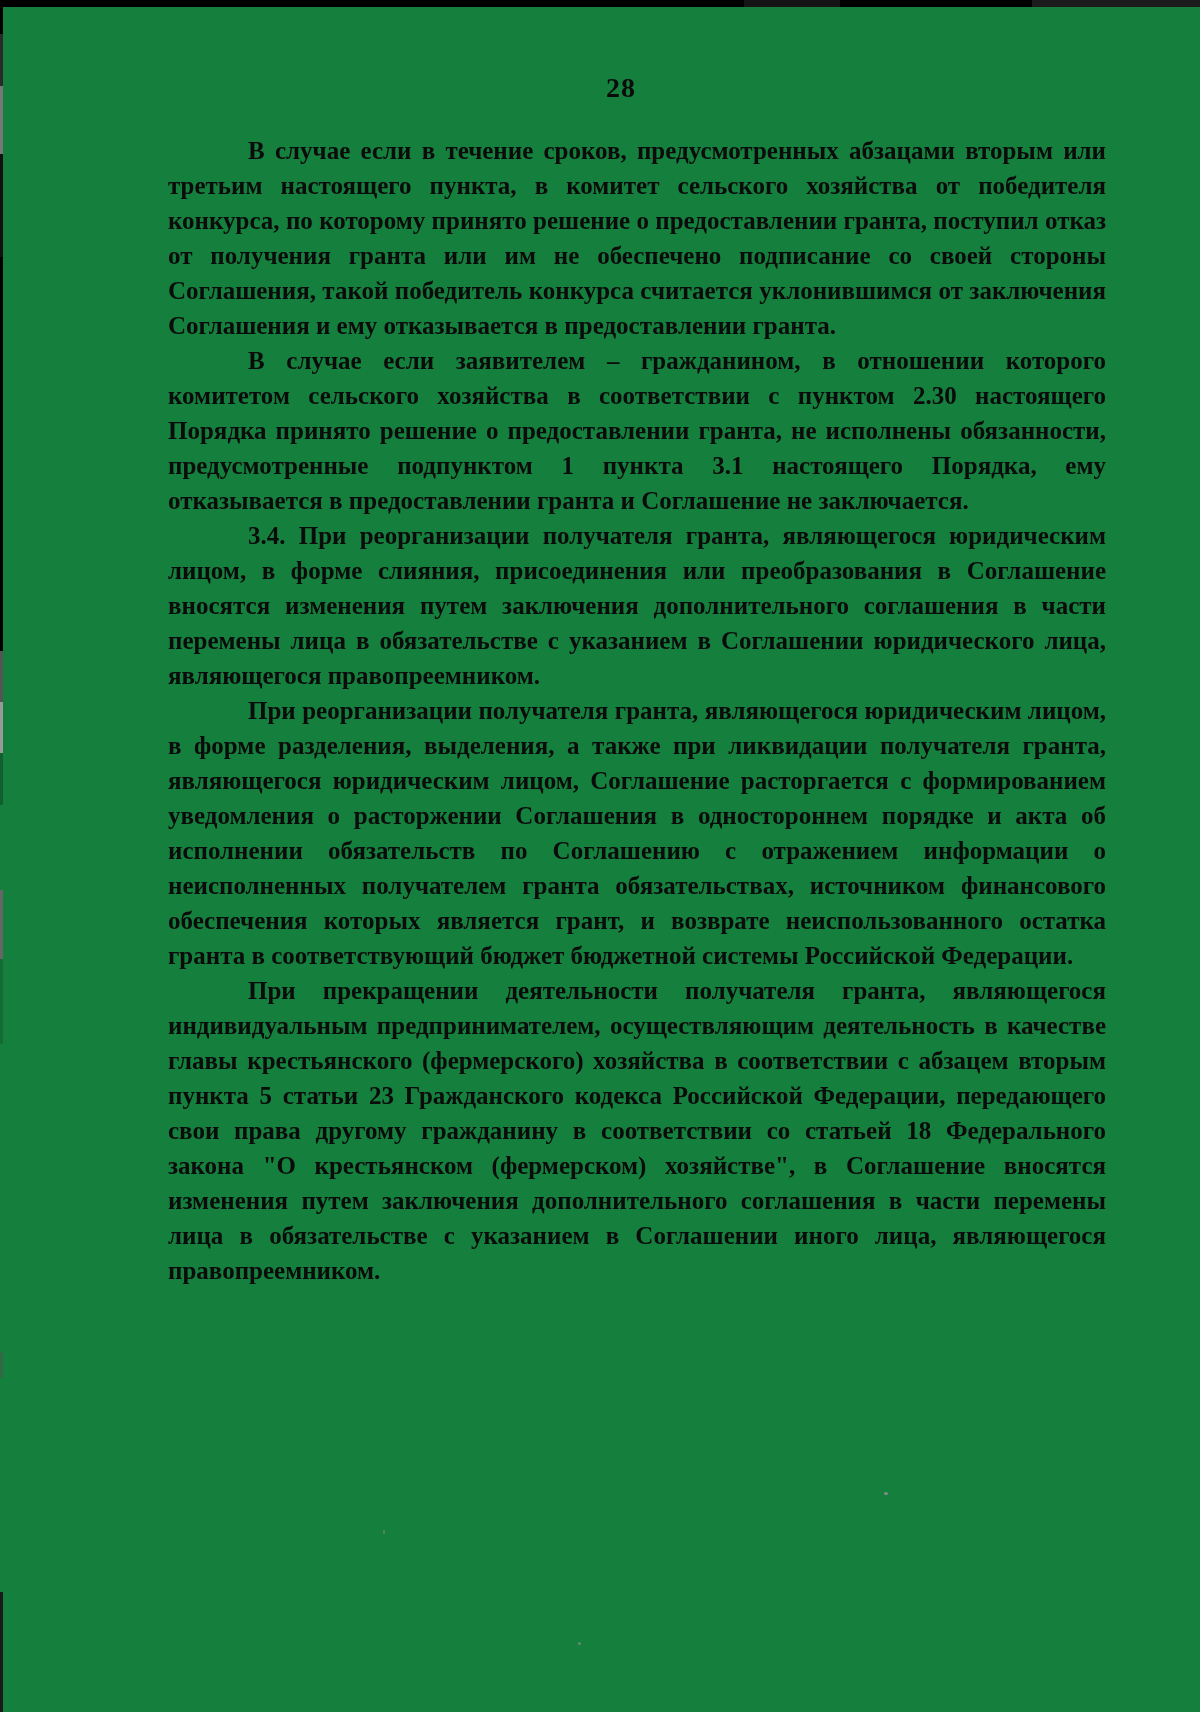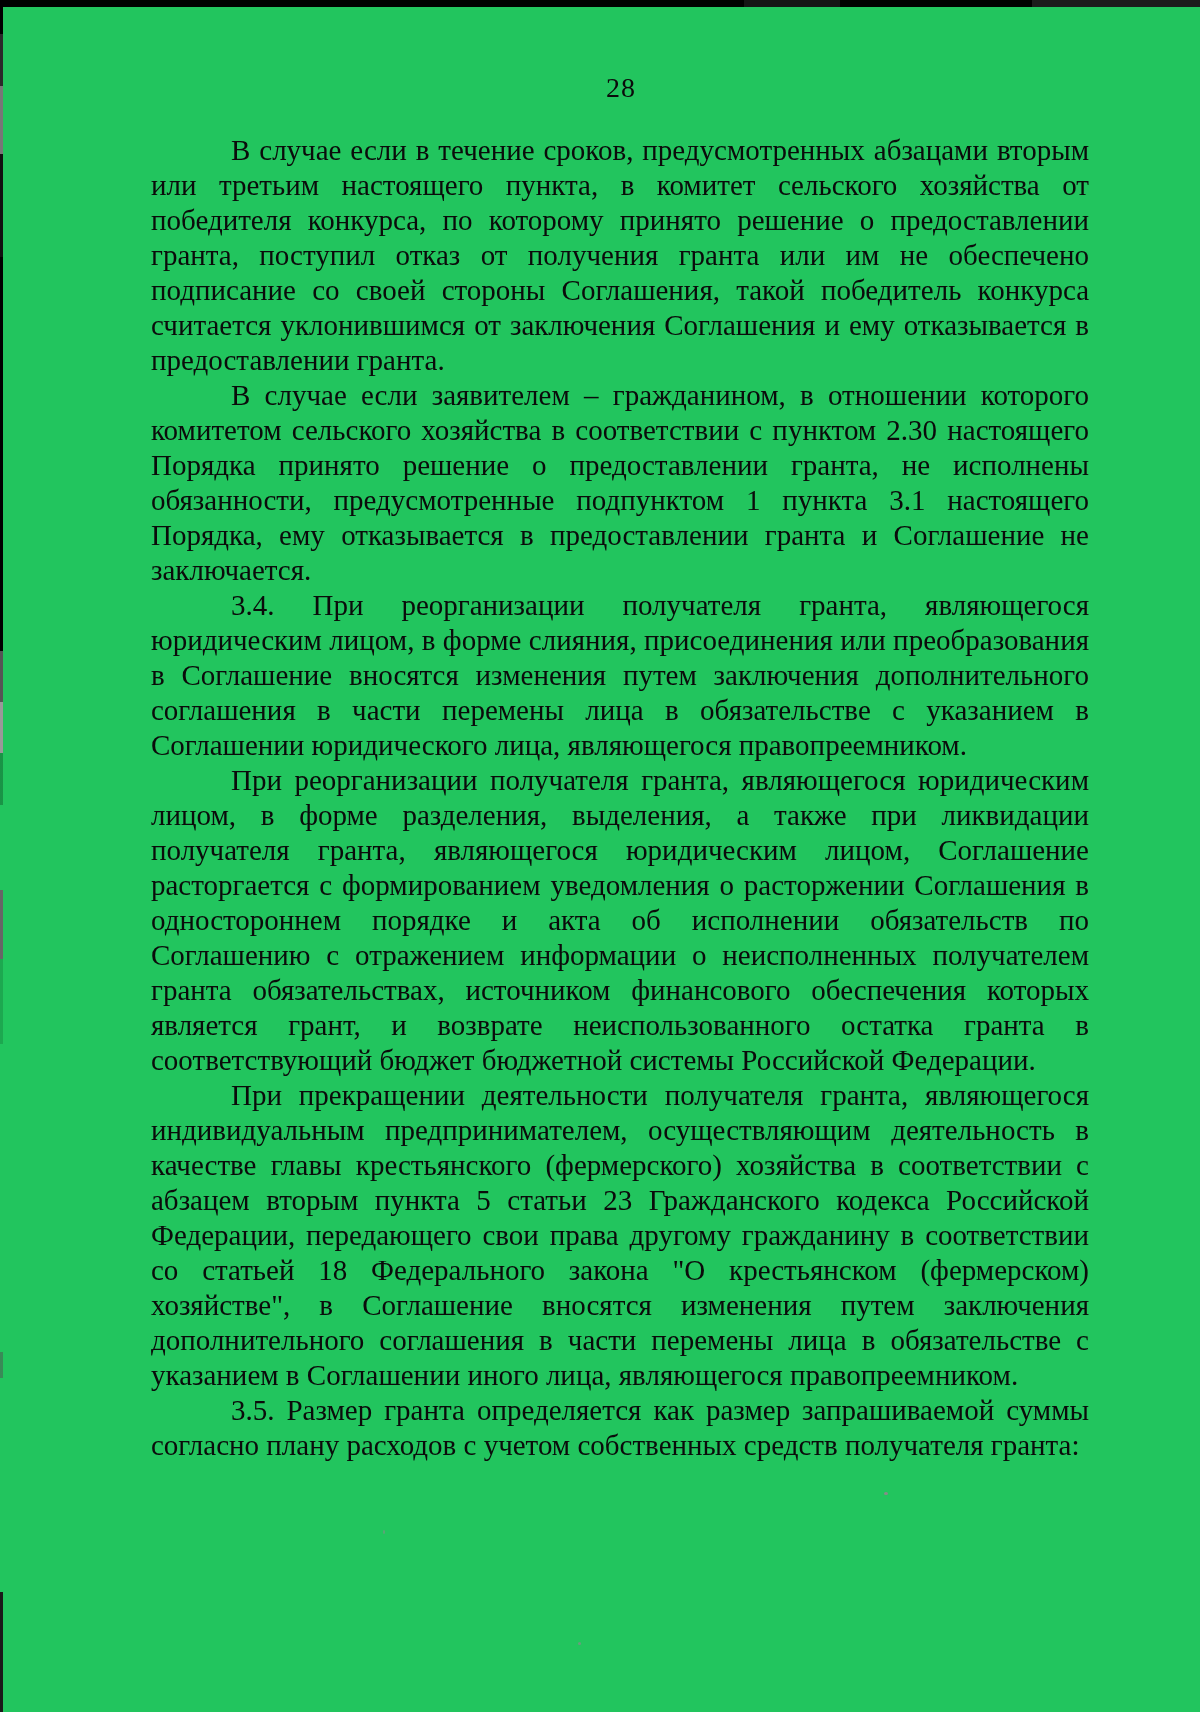--- a/index.html
+++ b/index.html
@@ -4,24 +4,25 @@
 <style>
   html, body {
     margin: 0;
     padding: 0;
     background: #ffffff;
   }
   .page {
     position: relative;
     width: 1200px;
     height: 1712px;
-    background: #22c55e;
+    background: #15803d;
     overflow: hidden;
     font-family: "Liberation Serif", "DejaVu Serif", serif;
     color: #0b0b0b;
+    font-weight: bold;
   }
   
   .top-border {
     position: absolute;
     top: 0; left: 0;
     width: 1200px; height: 7px;
     background: linear-gradient(to right,
       #000 0 62%, #151515 62% 70%, #000 70% 86%, #1c1c1c 86% 100%);
   }
   .left-border {
@@ -41,23 +42,23 @@
     top: 72px;
     left: 152px;
     width: 938px;
     text-align: center;
     font-size: 28px;
     letter-spacing: 1px;
   }
   .content {
     position: absolute;
     top: 133px;
-    left: 151px;
+    left: 168px;
     width: 938px;
-    font-size: 29px;
+    font-size: 25px;
     line-height: 35px;
     text-align: justify;
   }
   .content p {
     margin: 0;
     padding: 0;
     text-indent: 80px;
   }
   .speck {
     position: absolute;
@@ -77,20 +78,19 @@
   <div class="left-border"></div>
 
   <div class="page-number">28</div>
 
   <div class="content">
     <p>В случае если в течение сроков, предусмотренных абзацами вторым или третьим настоящего пункта, в комитет сельского хозяйства от победителя конкурса, по которому принято решение о предоставлении гранта, поступил отказ от получения гранта или им не обеспечено подписание со своей стороны Соглашения, такой победитель конкурса считается уклонившимся от заключения Соглашения и ему отказывается в предоставлении гранта.</p>
     <p>В случае если заявителем – гражданином, в отношении которого комитетом сельского хозяйства в соответствии с пунктом 2.30 настоящего Порядка принято решение о предоставлении гранта, не исполнены обязанности, предусмотренные подпунктом 1 пункта 3.1 настоящего Порядка, ему отказывается в предоставлении гранта и Соглашение не заключается.</p>
     <p>3.4. При реорганизации получателя гранта, являющегося юридическим лицом, в форме слияния, присоединения или преобразования в Соглашение вносятся изменения путем заключения дополнительного соглашения в части перемены лица в обязательстве с указанием в Соглашении юридического лица, являющегося правопреемником.</p>
     <p>При реорганизации получателя гранта, являющегося юридическим лицом, в форме разделения, выделения, а также при ликвидации получателя гранта, являющегося юридическим лицом, Соглашение расторгается с формированием уведомления о расторжении Соглашения в одностороннем порядке и акта об исполнении обязательств по Соглашению с отражением информации о неисполненных получателем гранта обязательствах, источником финансового обеспечения которых является грант, и возврате неиспользованного остатка гранта в соответствующий бюджет бюджетной системы Российской Федерации.</p>
     <p>При прекращении деятельности получателя гранта, являющегося индивидуальным предпринимателем, осуществляющим деятельность в качестве главы крестьянского (фермерского) хозяйства в соответствии с абзацем вторым пункта 5 статьи 23 Гражданского кодекса Российской Федерации, передающего свои права другому гражданину в соответствии со статьей 18 Федерального закона "О крестьянском (фермерском) хозяйстве", в Соглашение вносятся изменения путем заключения дополнительного соглашения в части перемены лица в обязательстве с указанием в Соглашении иного лица, являющегося правопреемником.</p>
-    <p>3.5. Размер гранта определяется как размер запрашиваемой суммы согласно плану расходов с учетом собственных средств получателя гранта:</p>
   </div>
 
   <div class="speck s1"></div>
   <div class="speck s2"></div>
   <div class="speck s3"></div>
 
 </div>
 
 </body></html>

